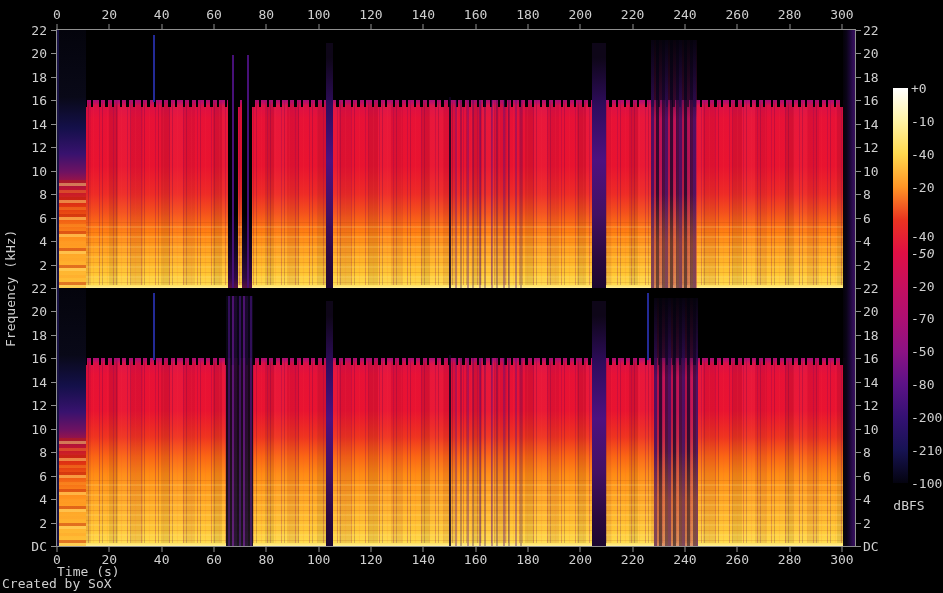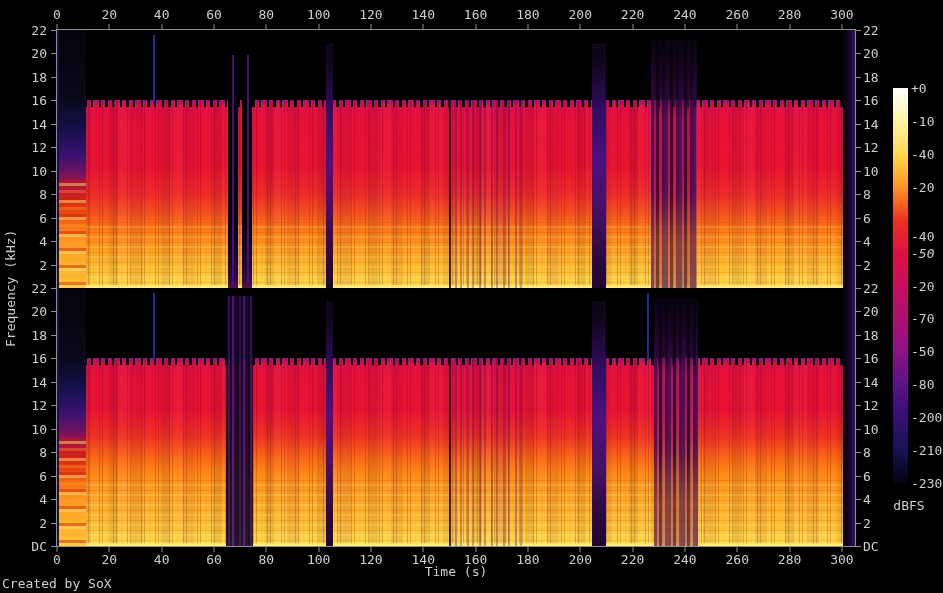--- a/index.html
+++ b/index.html
@@ -74,21 +74,21 @@
   #axis-bottom .tlabel{top:5px;}
   .fmark{position:absolute;height:1px;width:5px;background:#8f8f8f;}
   #axis-left .fmark{right:0;}
   #axis-right .fmark{left:0;}
   .flabel{position:absolute;transform:translateY(-50%);white-space:nowrap;}
   #axis-left .flabel{right:9px;}
   #axis-right .flabel{left:7px;}
 
   .ylabel{position:absolute;left:3px;top:30px;height:516px;width:17px;
           writing-mode:vertical-rl;transform:rotate(180deg);text-align:center;white-space:nowrap;}
-  .xlabel{position:absolute;left:57px;top:564px;width:798px;text-align:center;}
+  .xlabel{position:absolute;left:57px;top:564px;width:798px;text-align:left;}
   .credit{position:absolute;left:2px;top:576px;white-space:nowrap;}
 
   
   #cbar-bar{position:absolute;left:893px;top:88px;width:15px;height:395px;}
   #cbar-labels{position:absolute;left:911px;top:88px;width:32px;height:395px;}
   .clabel{position:absolute;left:0;transform:translateY(-50%);white-space:nowrap;}
   .dbfs{position:absolute;left:880px;top:498px;width:58px;text-align:center;}
 </style>
 </head>
 <body>
@@ -309,18 +309,18 @@
       <div class="clabel" style="top: 16.6667%;">-40</div>
       <div class="clabel" style="top: 25%;">-20</div>
       <div class="clabel" style="top: 33.3333%; margin-top: 16px;">-40</div>
       <div class="clabel" style="top: 41.6667%; font-style: italic;">-50</div>
       <div class="clabel" style="top: 50%;">-20</div>
       <div class="clabel" style="top: 58.3333%;">-70</div>
       <div class="clabel" style="top: 66.6667%;">-50</div>
       <div class="clabel" style="top: 75%;">-80</div>
       <div class="clabel" style="top: 83.3333%;">-200</div>
       <div class="clabel" style="top: 91.6667%;">-210</div>
-      <div class="clabel" style="top: 100%;">-230</div>
+      <div class="clabel" style="top: 100%;">-100</div>
     </div>
   <div class="dbfs">dBFS</div>
 
   <div class="credit">Created by SoX</div>
 </div>
 
 </body></html>

